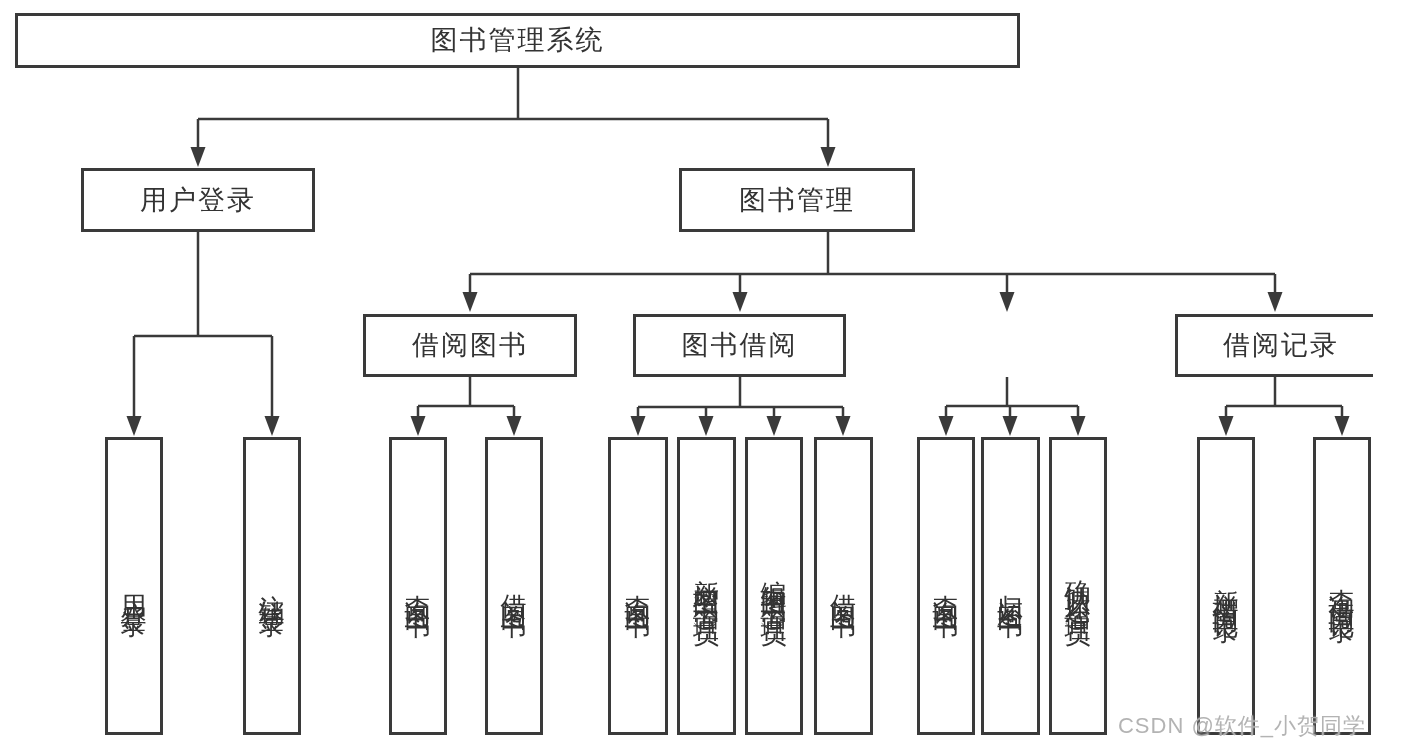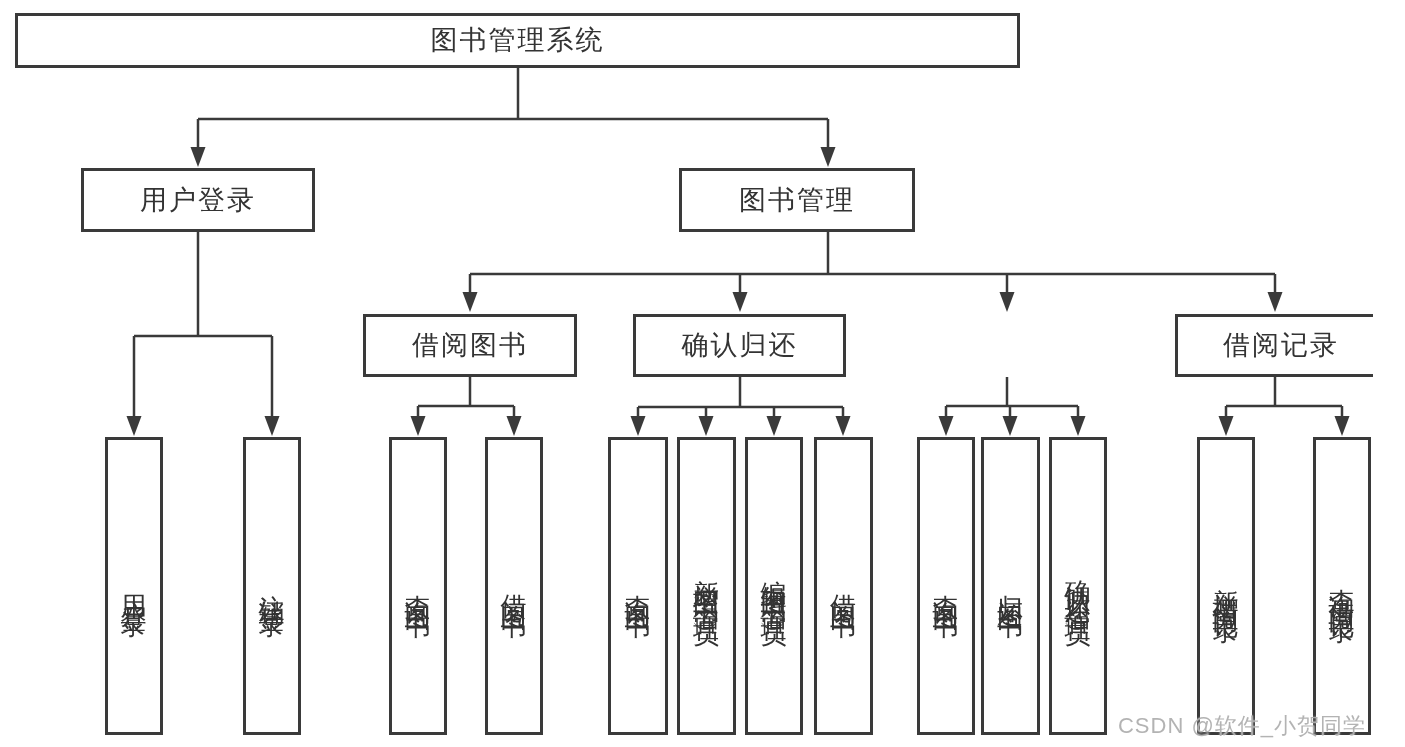--- a/index.html
+++ b/index.html
@@ -127,21 +127,21 @@
       <polygon points="1334.5,416 1349.5,416 1342,436"></polygon>
     </g>
   </svg>
 
   <div class="node h-node" style="left:15px; top:13px; width:1005px; height:55px;">图书管理系统</div>
 
   <div class="node h-node" style="left:81px; top:168px; width:234px; height:64px;">用户登录</div>
   <div class="node h-node" style="left:679px; top:168px; width:236px; height:64px;">图书管理</div>
 
   <div class="node h-node" style="left:363px; top:314px; width:214px; height:63px;">借阅图书</div>
-  <div class="node h-node" style="left:633px; top:314px; width:213px; height:63px;">确认归还</div>
+  <div class="node h-node" style="left:633px; top:314px; width:213px; height:63px;">图书借阅</div>
   <div class="node h-node" style="left:1169px; top:314px; width:212px; height:63px;margin-left:6px;">借阅记录</div>
 
   <div class="node v-node" style="left:105px; top:437px; width:58px; height:298px;">用户登录</div>
   <div class="node v-node" style="left:243px; top:437px; width:58px; height:298px;">注销登录</div>
 
   <div class="node v-node" style="left:389px; top:437px; width:58px; height:298px;">查询图书</div>
   <div class="node v-node" style="left:485px; top:437px; width:58px; height:298px;">借阅图书</div>
 
   <div class="node v-node" style="left:608px; top:437px; width:60px; height:298px;">查询图书</div>
   <div class="node v-node" style="left:677px; top:437px; width:59px; height:298px;">新增图书（管理员）</div>

